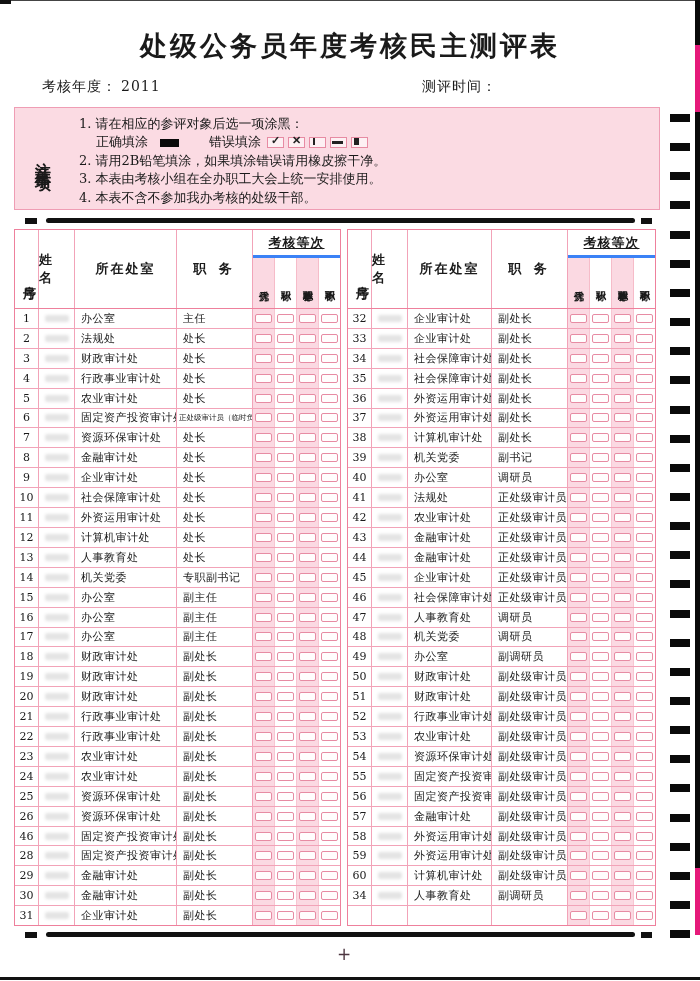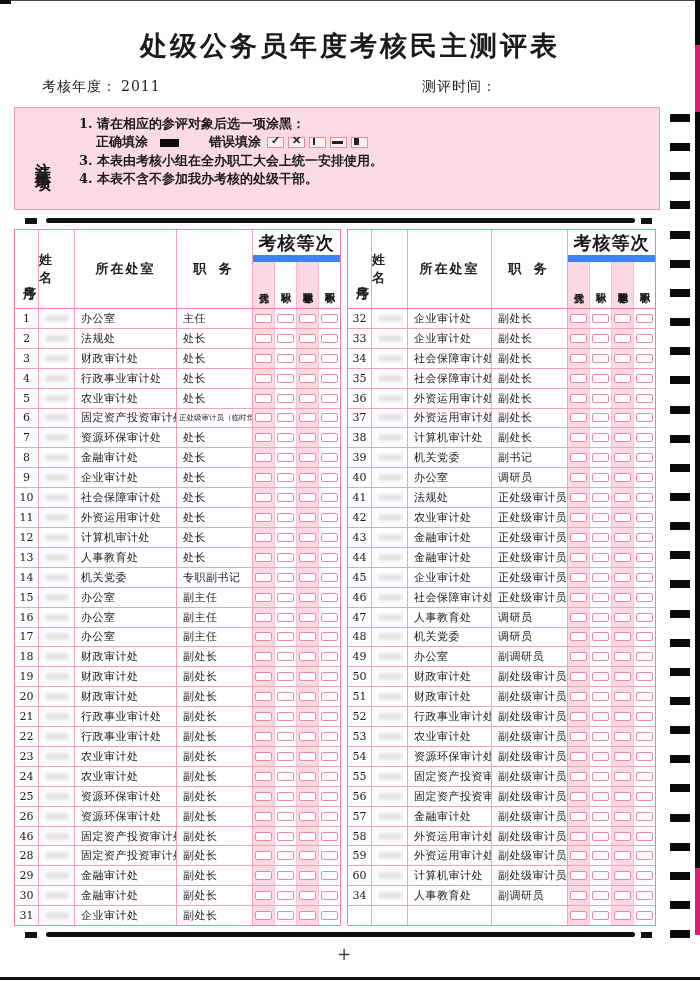--- a/index.html
+++ b/index.html
@@ -20,21 +20,21 @@
   .meta.year{left:42px;}
   .meta.time{left:422px;}
   .meta .val{font-family:"DejaVu Serif",serif;margin-left:4px;}
   
   .notice{position:absolute;left:14px;top:107px;width:644px;height:101px;
           background:#fbdbe3;border:1px solid #ef9db4;display:flex;}
   .notice-side{width:56px;display:flex;align-items:center;justify-content:center;}
   .notice-side span{writing-mode:vertical-rl;text-orientation:upright;
           font-size:16px;font-weight:bold;letter-spacing:5px;line-height:1;}
   .notice-body{flex:1;padding:7px 6px 4px 8px;font-size:13px;line-height:1.42;
-          font-weight:700;}
+          font-weight:400;}
   .marks-line{padding-left:17px;display:flex;align-items:center;gap:4px;}
   .mk-correct{display:inline-block;width:19px;height:8px;background:#0a0a0a;margin:0 26px 0 8px;}
   .wm{display:inline-block;width:15px;height:9px;border:1px solid #e78ba3;background:#fdf0f3;
       position:relative;margin:0 2px;vertical-align:middle;}
   .wm.check::after,.wm.cross::after{position:absolute;left:0;top:-2px;width:100%;height:100%;
       display:flex;align-items:center;justify-content:center;font-size:11px;color:#222;font-weight:bold;}
   .wm.check::after{content:"\2713";}
   .wm.cross::after{content:"\2715";}
   .wm.vline::after{content:"";position:absolute;left:3px;top:0;width:2px;height:7px;background:#222;}
   .wm.dash::after{content:"";position:absolute;left:1px;top:3px;width:11px;height:3px;background:#222;}
@@ -54,22 +54,22 @@
   .thead{height:78px;flex:none;display:flex;border-bottom:1px solid #ee809c;}
   .hc{border-right:1px solid #f2a3b8;display:flex;align-items:center;justify-content:center;
       font-size:13px;font-weight:bold;box-sizing:border-box;}
   .hc.v{writing-mode:vertical-rl;text-orientation:upright;letter-spacing:2px;display:block;
         text-align:center;padding-top:16px;}
   .w-seq{width:24px;}
   .w-name{width:36px;letter-spacing:3px;}
   .w-office{flex:1;letter-spacing:2px;}
   .w-pos{width:76px;letter-spacing:4px;}
   .grades{width:87px;flex:none;display:flex;flex-direction:column;}
-  .grades-title{height:25px;flex:none;border-bottom:7px solid #3b82f6;display:flex;
-        align-items:center;justify-content:center;font-size:18px;font-weight:bold;letter-spacing:1px;}
+  .grades-title{height:25px;flex:none;border-bottom:3px solid #3b82f6;display:flex;
+        align-items:center;justify-content:center;font-size:13px;font-weight:bold;letter-spacing:1px;text-decoration:underline;}
   .grades-sub{flex:1;display:flex;}
   .gcell{flex:1;display:flex;align-items:center;justify-content:center;
         border-right:1px solid #f6bcc9;font-size:10px;font-weight:bold;
         writing-mode:vertical-rl;text-orientation:upright;line-height:1;box-sizing:border-box;}
   .gcell:last-child{border-right:none;}
   .striped{background:#fbd9e2;}
   .tbody{flex:1;display:flex;flex-direction:column;}
   .trow{flex:1;display:flex;border-bottom:1px solid #f2a3b8;min-height:0;}
   .trow:last-child{border-bottom:none;justify-content:center;}
   .tc{border-right:1px solid #f2a3b8;display:flex;align-items:center;box-sizing:border-box;
@@ -111,20 +111,21 @@
       <span>注意事项</span>
     </div>
     <div class="notice-body">
       <div>1. 请在相应的参评对象后选一项涂黑：</div>
       <div class="marks-line">
         <span>正确填涂</span>
         <span class="mk-correct"></span>
         <span>错误填涂</span>
         <span id="wrong-marks"><span class="wm check"></span><span class="wm cross"></span><span class="wm vline"></span><span class="wm dash"></span><span class="wm halfbar"></span></span>
       </div>
+      <div>2. 请用2B铅笔填涂，如果填涂错误请用橡皮擦干净。</div>
       <div>3. 本表由考核小组在全办职工大会上统一安排使用。</div>
       <div>4. 本表不含不参加我办考核的处级干部。</div>
     </div>
   </div>
 
   <div class="sync s1">
     <span class="sq"></span>
       <span class="bar"></span>
       <span class="dash"></span>
   </div>

